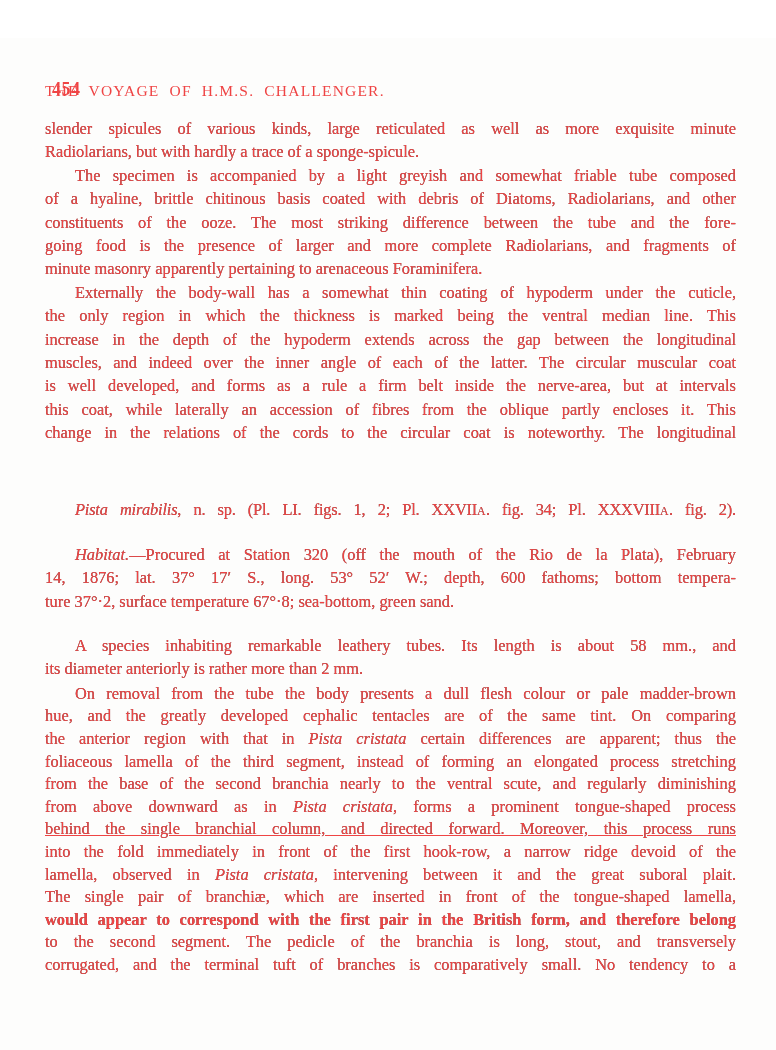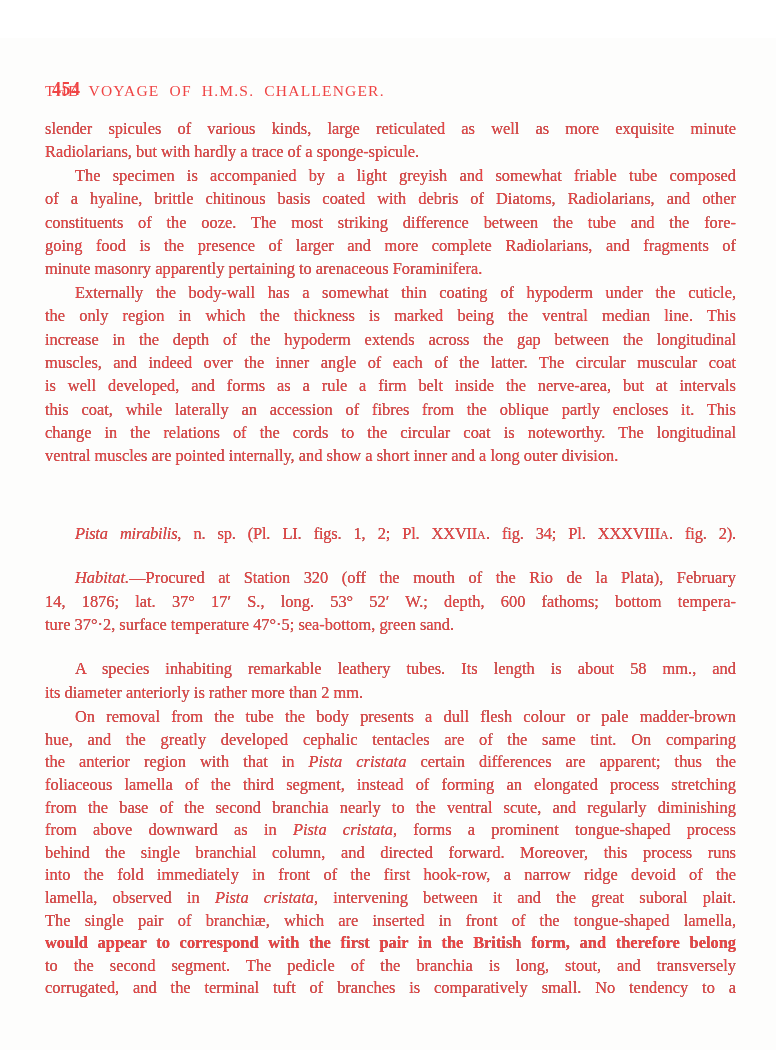--- a/index.html
+++ b/index.html
@@ -85,42 +85,41 @@
         <div class="line final">minute masonry apparently pertaining to arenaceous Foraminifera.</div>
       </div>
       <div class="block">
         <div class="line indent">Externally the body-wall has a somewhat thin coating of hypoderm under the cuticle,</div>
         <div class="line">the only region in which the thickness is marked being the ventral median line.  This</div>
         <div class="line">increase in the depth of the hypoderm extends across the gap between the longitudinal</div>
         <div class="line">muscles, and indeed over the inner angle of each of the latter.  The circular muscular coat</div>
         <div class="line">is well developed, and forms as a rule a firm belt inside the nerve-area, but at intervals</div>
         <div class="line">this coat, while laterally an accession of fibres from the oblique partly encloses it.  This</div>
         <div class="line">change in the relations of the cords to the circular coat is noteworthy.  The longitudinal</div>
-        <div class="line final">ventral muscles are pointed internally, and show a short inner and a long outer division.</div>
       </div>
       <div class="block heading" style="margin-top: 54px;">
         <div class="line indent"><i>Pista mirabilis</i>, n. sp. (Pl. LI. figs. 1, 2;  Pl. XXVII<span class="sc">A</span>. fig. 34;  Pl. XXXVIII<span class="sc">A</span>. fig. 2).</div>
       </div>
       <div class="block" style="margin-top: 21px;">
         <div class="line indent"><i>Habitat.</i>—Procured at Station 320 (off the mouth of the Rio de la Plata), February</div>
         <div class="line">14, 1876; lat. 37° 17′ S., long. 53° 52′ W.; depth, 600 fathoms; bottom tempera-</div>
-        <div class="line final">ture 37°·2, surface temperature 47°·5; sea-bottom, green sand.</div>
+        <div class="line final">ture 37°·2, surface temperature 67°·8; sea-bottom, green sand.</div>
       </div>
       <div class="block" style="margin-top: 21px;">
         <div class="line indent">A species inhabiting remarkable leathery tubes.  Its length is about 58 mm., and</div>
         <div class="line final">its diameter anteriorly is rather more than 2 mm.</div>
       </div>
       <div class="block" style="margin-top: 2px;">
         <div class="line indent" style="line-height: 22.6px; height: 22.6px;">On removal from the tube the body presents a dull flesh colour or pale madder-brown</div>
         <div class="line" style="line-height: 22.6px; height: 22.6px;">hue, and the greatly developed cephalic tentacles are of the same tint.  On comparing</div>
         <div class="line" style="line-height: 22.6px; height: 22.6px;">the anterior region with that in <i>Pista cristata</i> certain differences are apparent; thus the</div>
         <div class="line" style="line-height: 22.6px; height: 22.6px;">foliaceous lamella of the third segment, instead of forming an elongated process stretching</div>
         <div class="line" style="line-height: 22.6px; height: 22.6px;">from the base of the second branchia nearly to the ventral scute, and regularly diminishing</div>
         <div class="line" style="line-height: 22.6px; height: 22.6px;">from above downward as in <i>Pista cristata</i>, forms a prominent tongue-shaped process</div>
-        <div class="line" style="line-height: 22.6px; height: 22.6px;">behind the single branchial column, and directed forward.  Moreover, this process runs</div>
+        <div class="line" style="line-height: 22.6px; height: 22.6px; text-decoration: underline;">behind the single branchial column, and directed forward.  Moreover, this process runs</div>
         <div class="line" style="line-height: 22.6px; height: 22.6px;">into the fold immediately in front of the first hook-row, a narrow ridge devoid of the</div>
         <div class="line" style="line-height: 22.6px; height: 22.6px;">lamella, observed in <i>Pista cristata</i>, intervening between it and the great suboral plait.</div>
         <div class="line" style="line-height: 22.6px; height: 22.6px;">The single pair of branchiæ, which are inserted in front of the tongue-shaped lamella,</div>
         <div class="line" style="line-height: 22.6px; height: 22.6px; font-weight: bold;">would appear to correspond with the first pair in the British form, and therefore belong</div>
         <div class="line" style="line-height: 22.6px; height: 22.6px;">to the second segment.  The pedicle of the branchia is long, stout, and transversely</div>
         <div class="line" style="line-height: 22.6px; height: 22.6px;">corrugated, and the terminal tuft of branches is comparatively small.  No tendency to a</div>
       </div>
     </main>
   <div class="artifact-bar" id="artifact-bar" style="background: rgb(47, 63, 158);"></div>
 </div>

